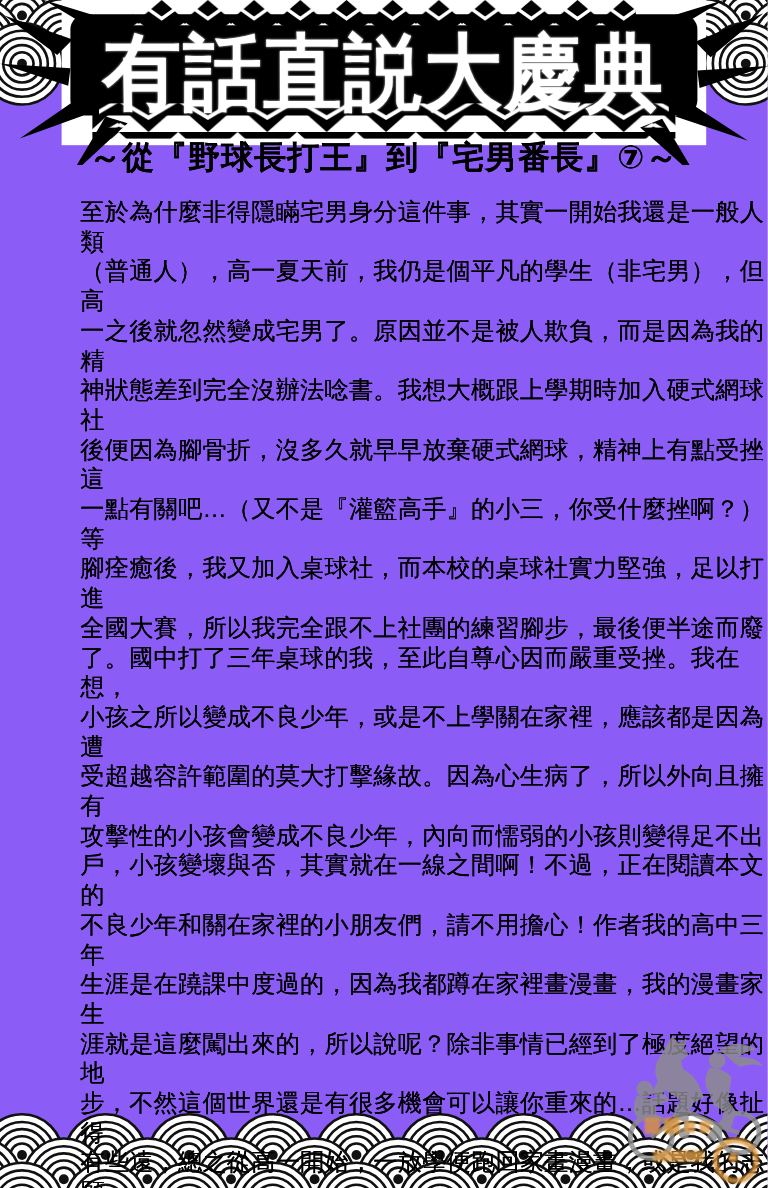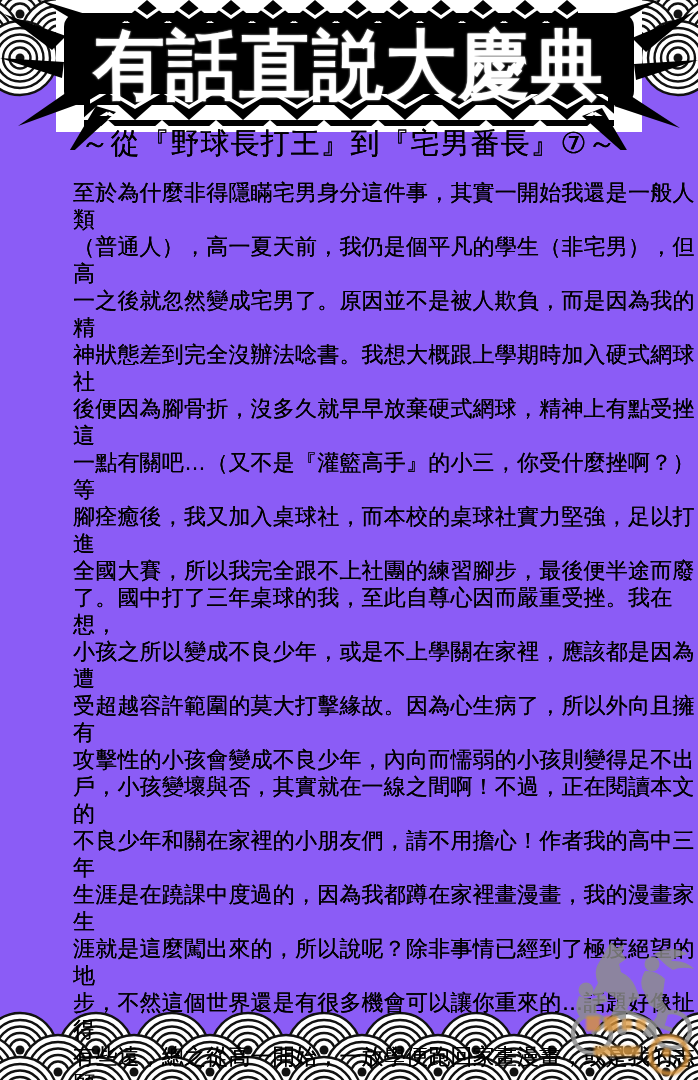--- a/index.html
+++ b/index.html
@@ -18,21 +18,21 @@
     top:18px;left:66px;width:566px;height:96px;
     display:flex;align-items:center;justify-content:center;
     font-size:71px;font-weight:900;color:#fff;
     letter-spacing:2px;white-space:nowrap;
     transform:scaleY(1.06);
     text-shadow:0 0 2px #fff;
     z-index:4;
   }
   .subtitle{
     top:124px;left:0;width:698px;text-align:center;
-    font-size:29px;font-weight:400;letter-spacing:1px;
+    font-size:29px;font-weight:700;letter-spacing:1px;
     white-space:nowrap;z-index:5;
     text-shadow:0 0 .6px #000;
   }
 
   
   .afterword{
     top:179px;left:33px;width:634px;
     font-size:22px;line-height:27px;
     white-space:pre-line;text-align:left;
     letter-spacing:0.2px;

